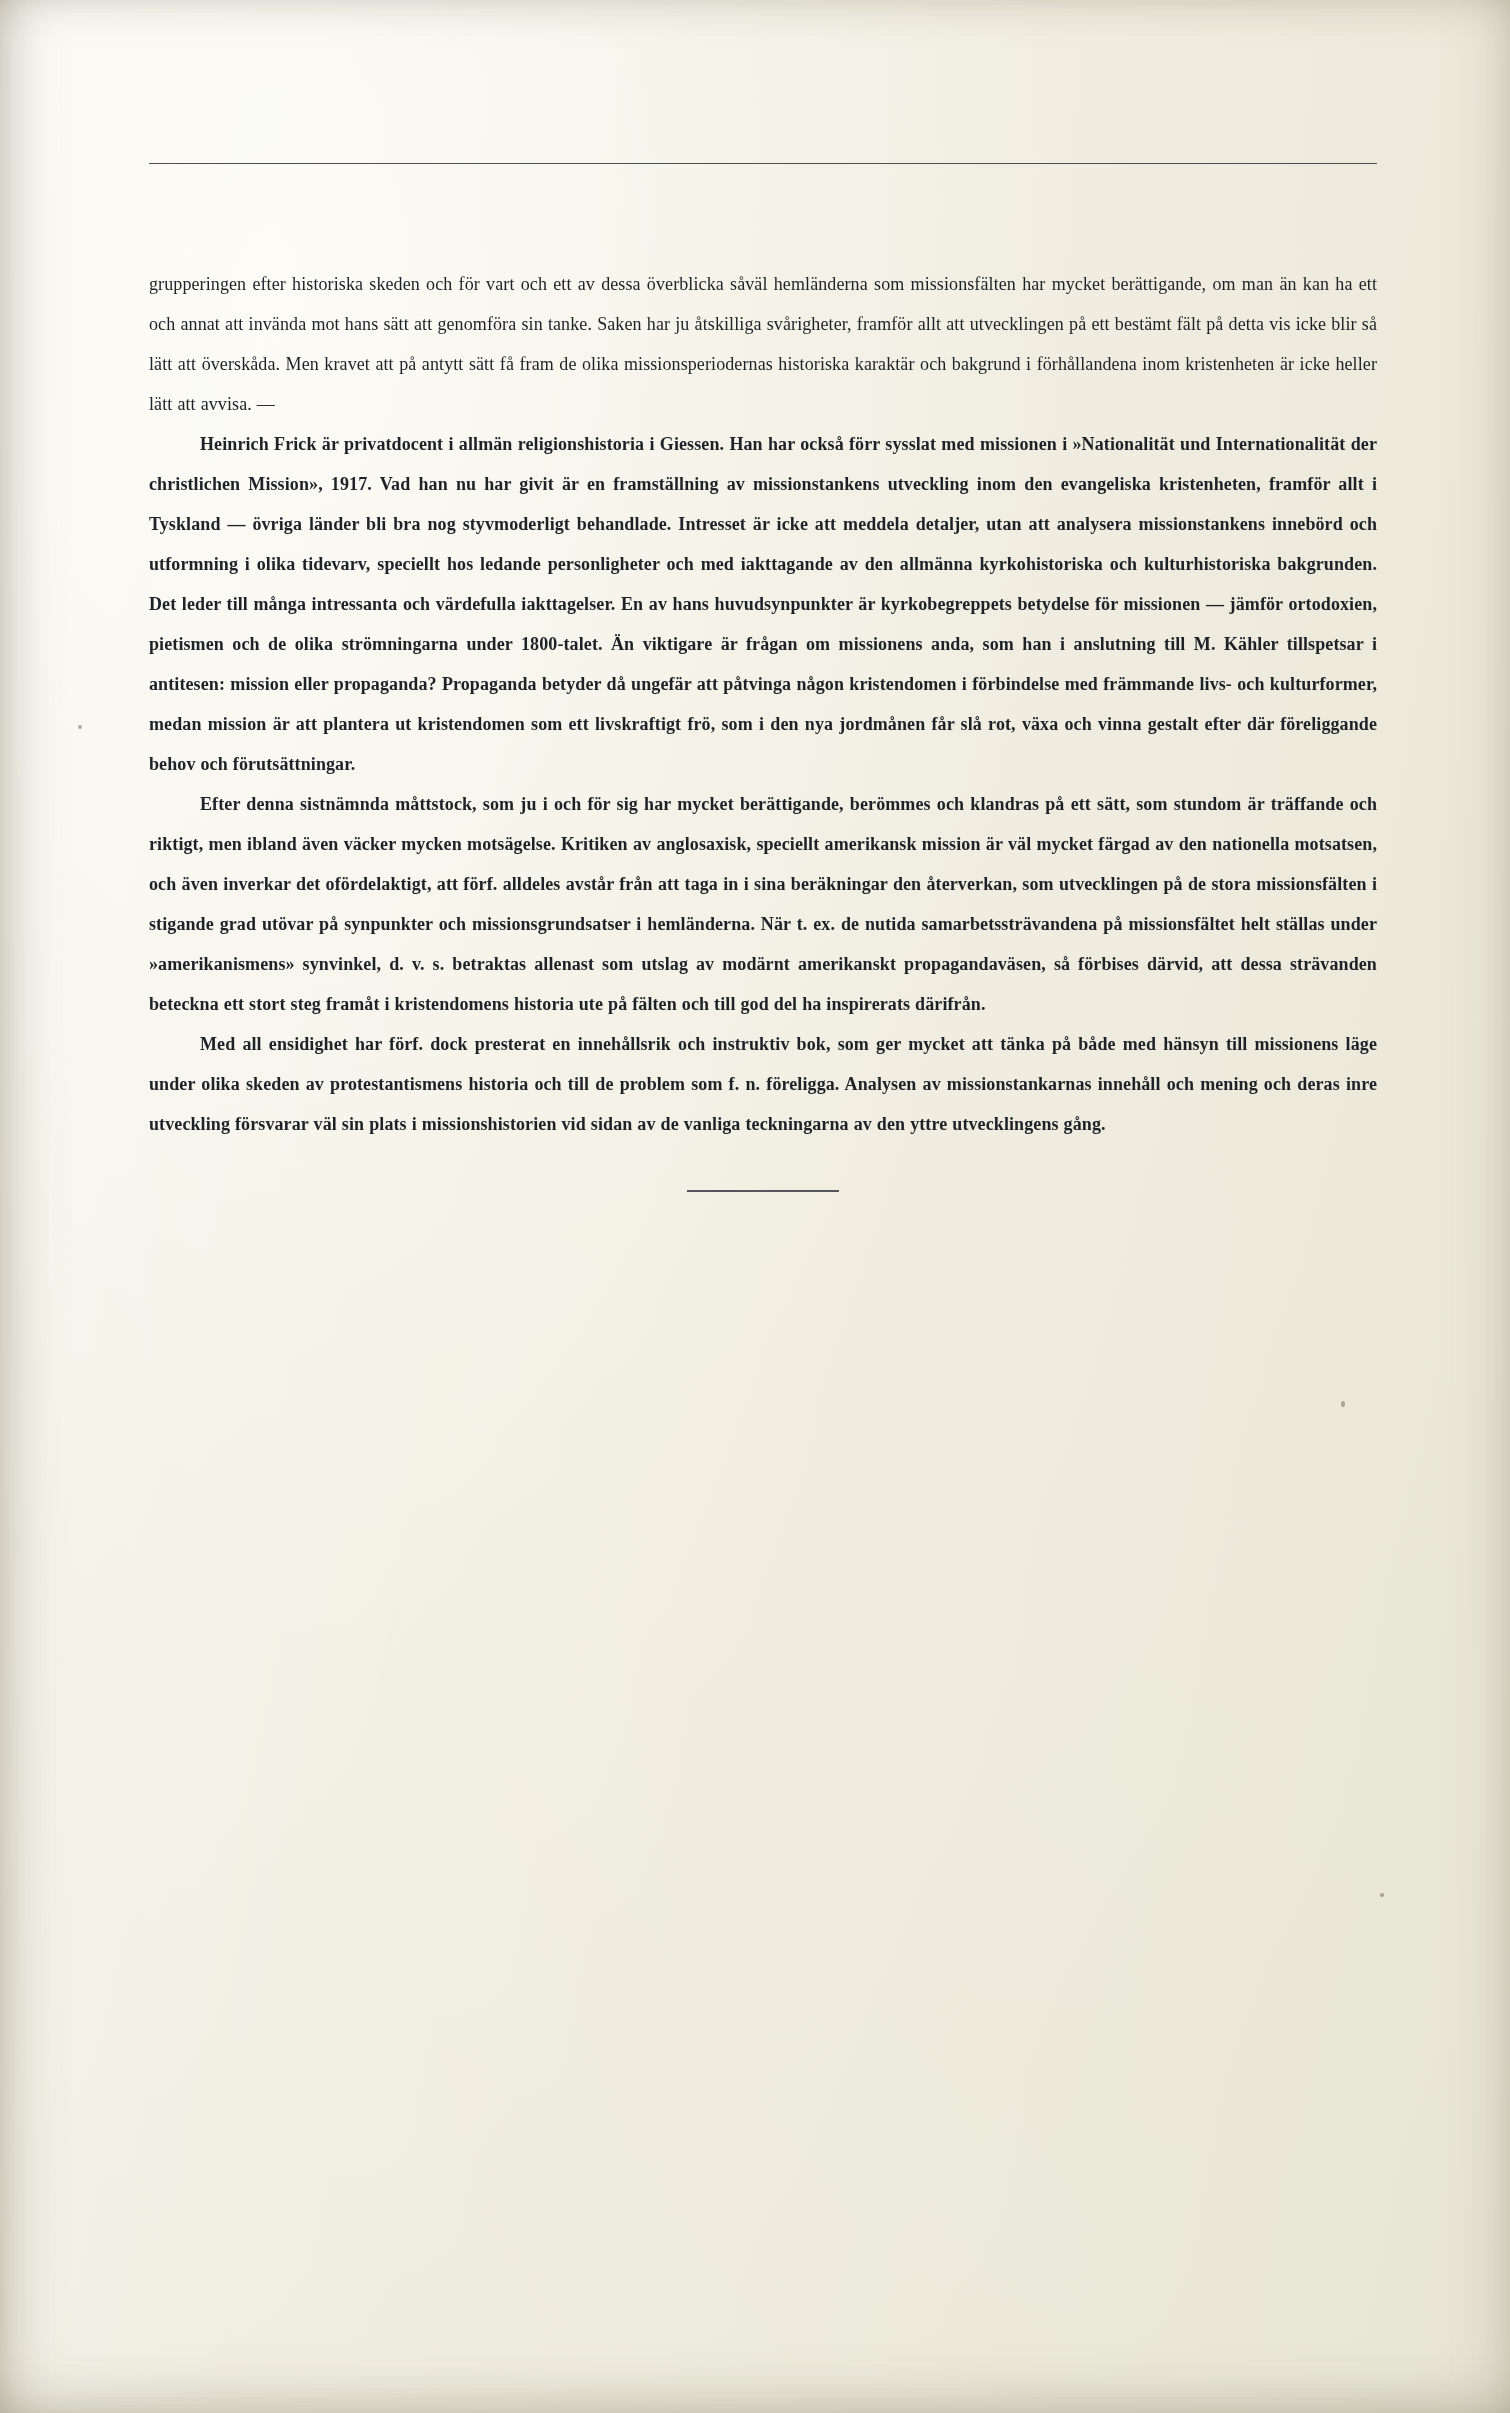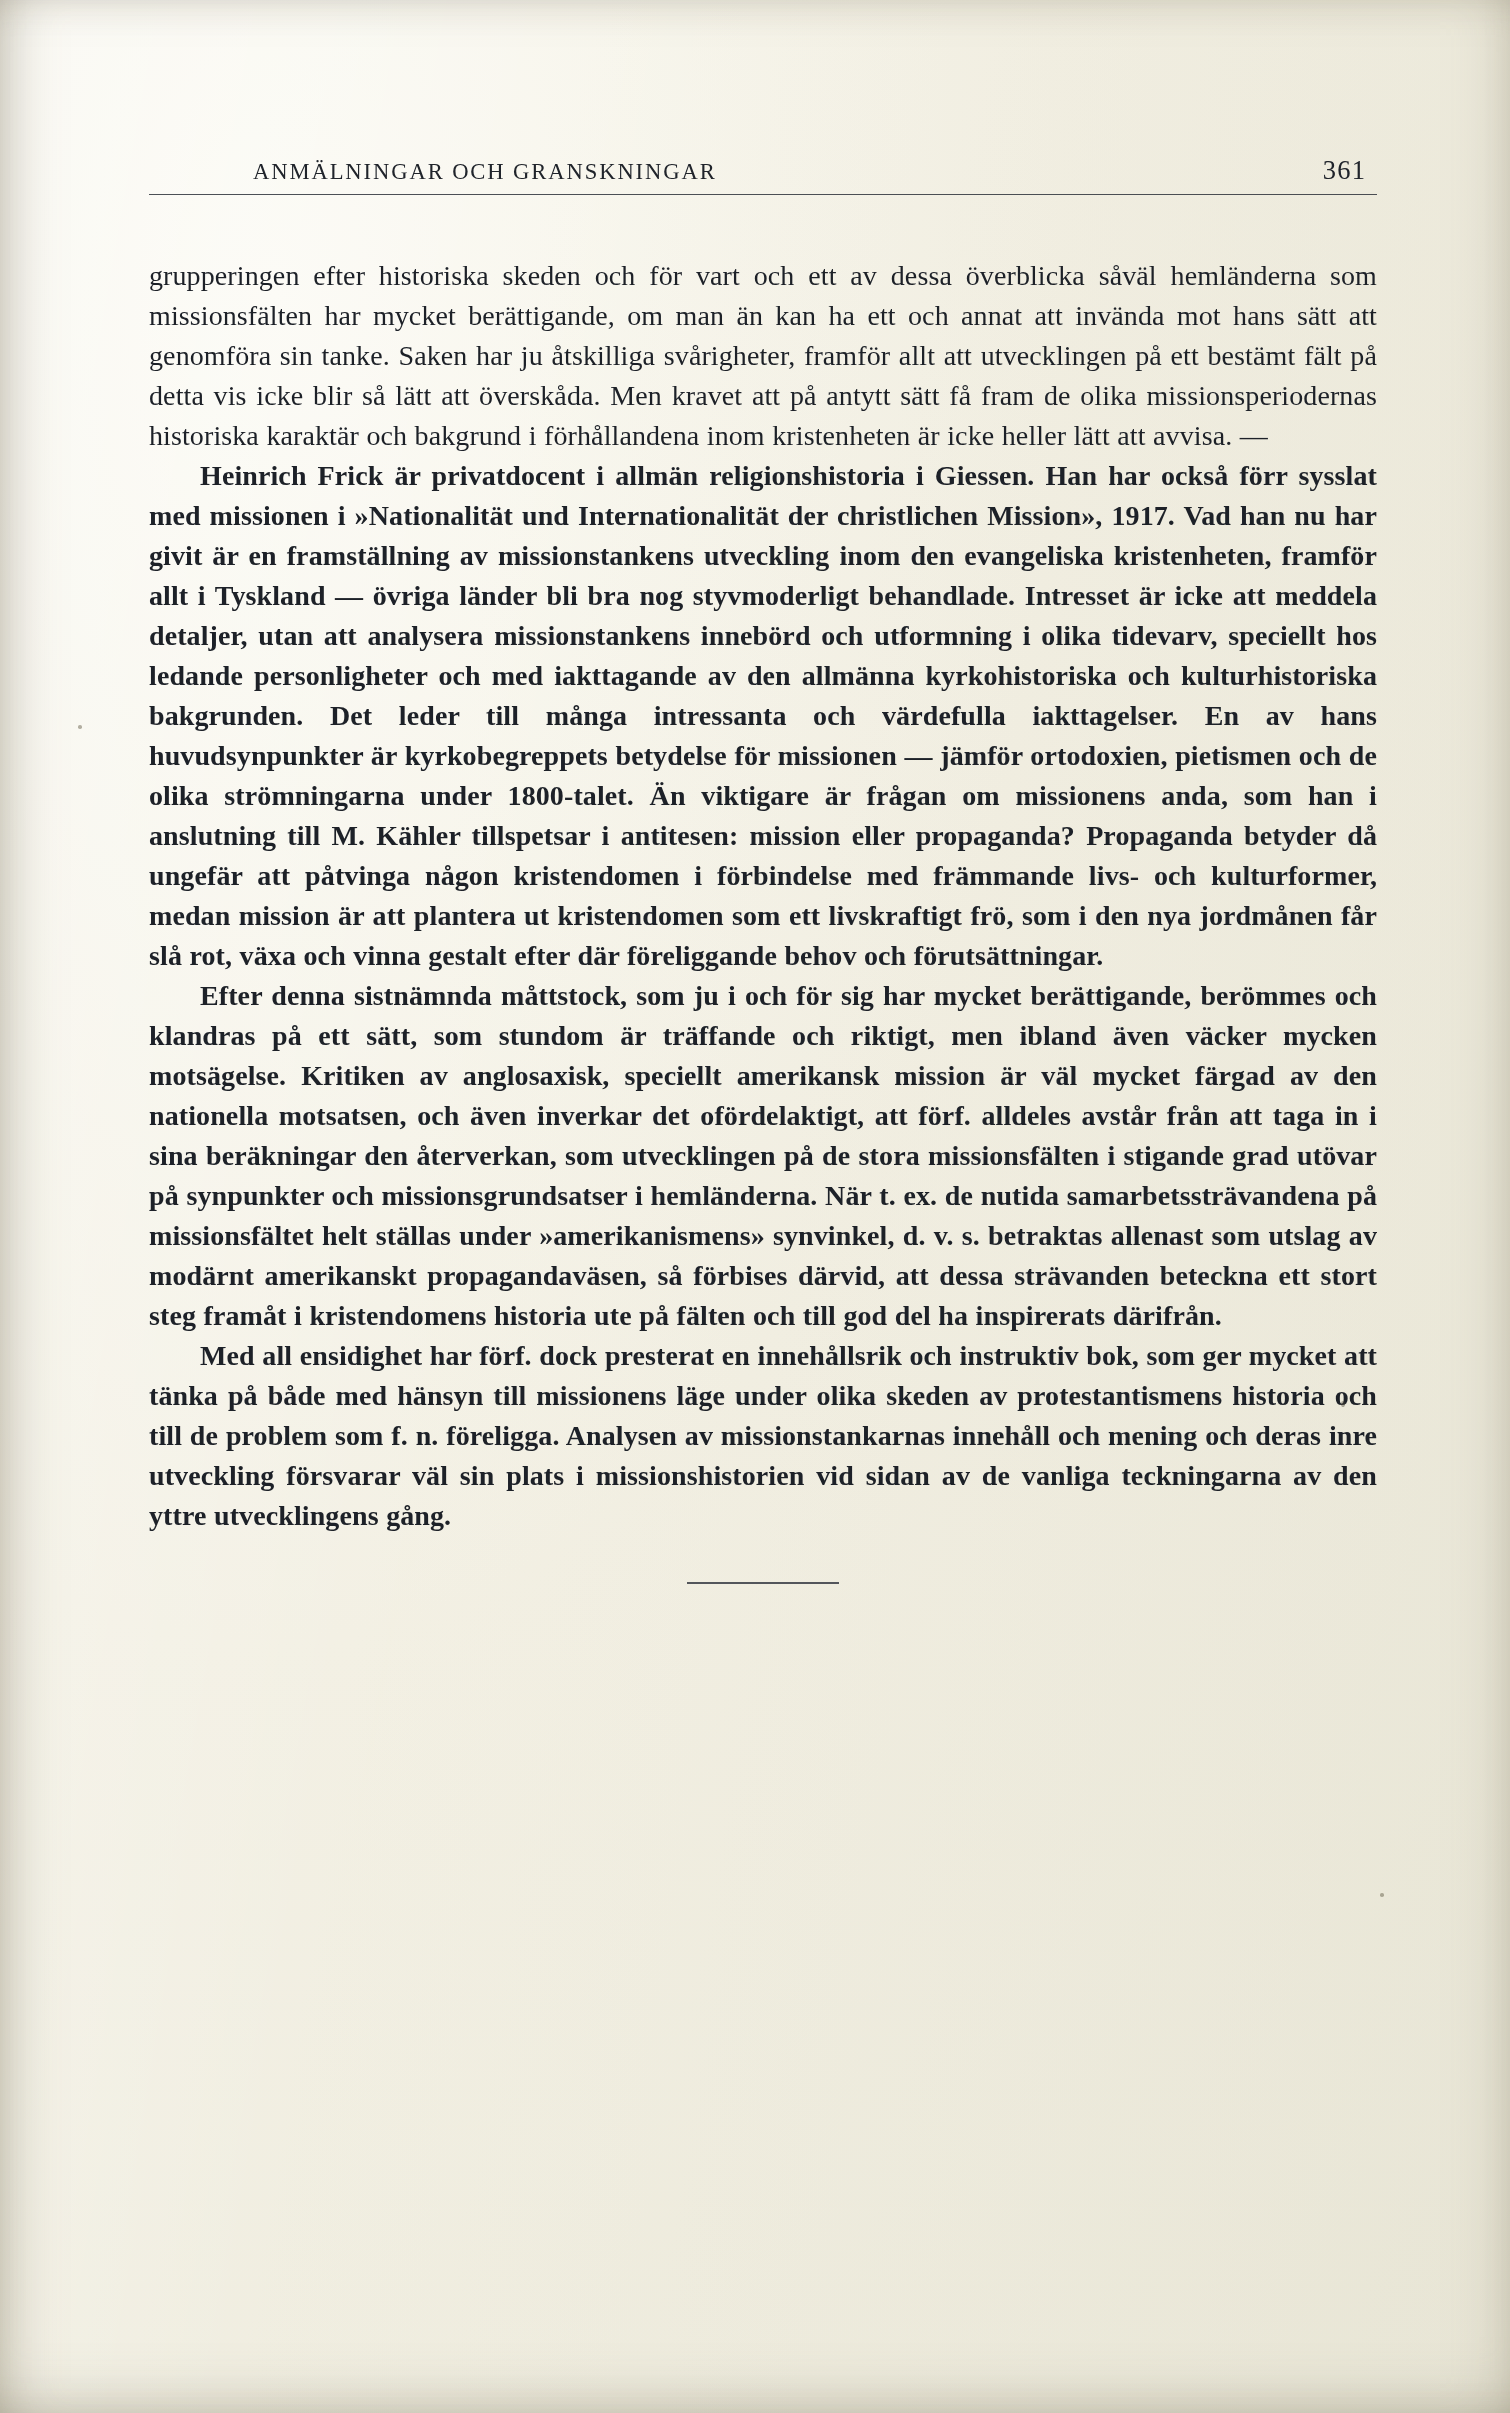--- a/index.html
+++ b/index.html
@@ -70,21 +70,21 @@
   }
   .header-rule {
     margin-top: 8px;
     height: 1.4px;
     background: #2d3139;
     opacity: 0.85;
     width: 100%;
   }
   .body-text {
     margin-top: 50px;
-    font-size: 28px;
+    font-size: 18px;
     line-height: 40px;
     text-align: justify;
     color: #1d2128;
     letter-spacing: 0.1px;
     word-spacing: 0.4px;
   }
   .body-text p {
     margin: 0;
   }
   .indent-first {
@@ -118,24 +118,20 @@
 </style>
 </head>
 <body>
 
 <div class="page">
   <div class="paper-tint"></div>
 
   <div class="content">
 
     <div class="header">
-      <div class="header-inner">
-        <div class="running-title">ANMÄLNINGAR OCH GRANSKNINGAR</div>
-        <div class="page-number">361</div>
-      </div>
       <div class="header-rule"></div>
     </div>
 
     <div class="body-text">
       <p class="indent-first">grupperingen efter historiska skeden och för vart och ett av dessa överblicka såväl hemländerna som missionsfälten har mycket berättigande, om man än kan ha ett och annat att invända mot hans sätt att genomföra sin tanke.  Saken har ju åtskilliga svårigheter, framför allt att utvecklingen på ett bestämt fält på detta vis icke blir så lätt att överskåda.  Men kravet att på antytt sätt få fram de olika missionsperiodernas historiska karaktär och bakgrund i förhållandena inom kristenheten är icke heller lätt att avvisa. —</p>
       <p class="para-indent">Heinrich Frick är privatdocent i allmän religionshistoria i Giessen. Han har också förr sysslat med missionen i »Nationalität und Internationalität der christlichen Mission», 1917.  Vad han nu har givit är en framställning av missionstankens utveckling inom den evangeliska kristenheten, framför allt i Tyskland — övriga länder bli bra nog styvmoderligt behandlade.  Intresset är icke att meddela detaljer, utan att analysera missionstankens innebörd och utformning i olika tidevarv, speciellt hos ledande personligheter och med iakttagande av den allmänna kyrkohistoriska och kulturhistoriska bakgrunden.  Det leder till många intressanta och värdefulla iakttagelser.  En av hans huvudsynpunkter är kyrkobegreppets betydelse för missionen — jämför ortodoxien, pietismen och de olika strömningarna under 1800-talet. Än viktigare är frågan om missionens anda, som han i anslutning till M. Kähler tillspetsar i antitesen: mission eller propaganda?  Propaganda betyder då ungefär att påtvinga någon kristendomen i förbindelse med främmande livs- och kulturformer, medan mission är att plantera ut kristendomen som ett livskraftigt frö, som i den nya jordmånen får slå rot, växa och vinna gestalt efter där föreliggande behov och förutsättningar.</p>
       <p class="para-indent">Efter denna sistnämnda måttstock, som ju i och för sig har mycket berättigande, berömmes och klandras på ett sätt, som stundom är träffande och riktigt, men ibland även väcker mycken motsägelse.  Kritiken av anglosaxisk, speciellt amerikansk mission är väl mycket färgad av den nationella motsatsen, och även inverkar det ofördelaktigt, att förf. alldeles avstår från att taga in i sina beräkningar den återverkan, som utvecklingen på de stora missionsfälten i stigande grad utövar på synpunkter och missionsgrundsatser i hemländerna.  När t. ex. de nutida samarbetssträvandena på missionsfältet helt ställas under »amerikanismens» synvinkel, d. v. s. betraktas allenast som utslag av modärnt amerikanskt propagandaväsen, så förbises därvid, att dessa strävanden beteckna ett stort steg framåt i kristendomens historia ute på fälten och till god del ha inspirerats därifrån.</p>
       <p class="para-indent">Med all ensidighet har förf. dock presterat en innehållsrik och instruktiv bok, som ger mycket att tänka på både med hänsyn till missionens läge under olika skeden av protestantismens historia och till de problem som f. n. föreligga.  Analysen av missionstankarnas innehåll och mening och deras inre utveckling försvarar väl sin plats i missionshistorien vid sidan av de vanliga teckningarna av den yttre utvecklingens gång.</p>
     </div>
 

